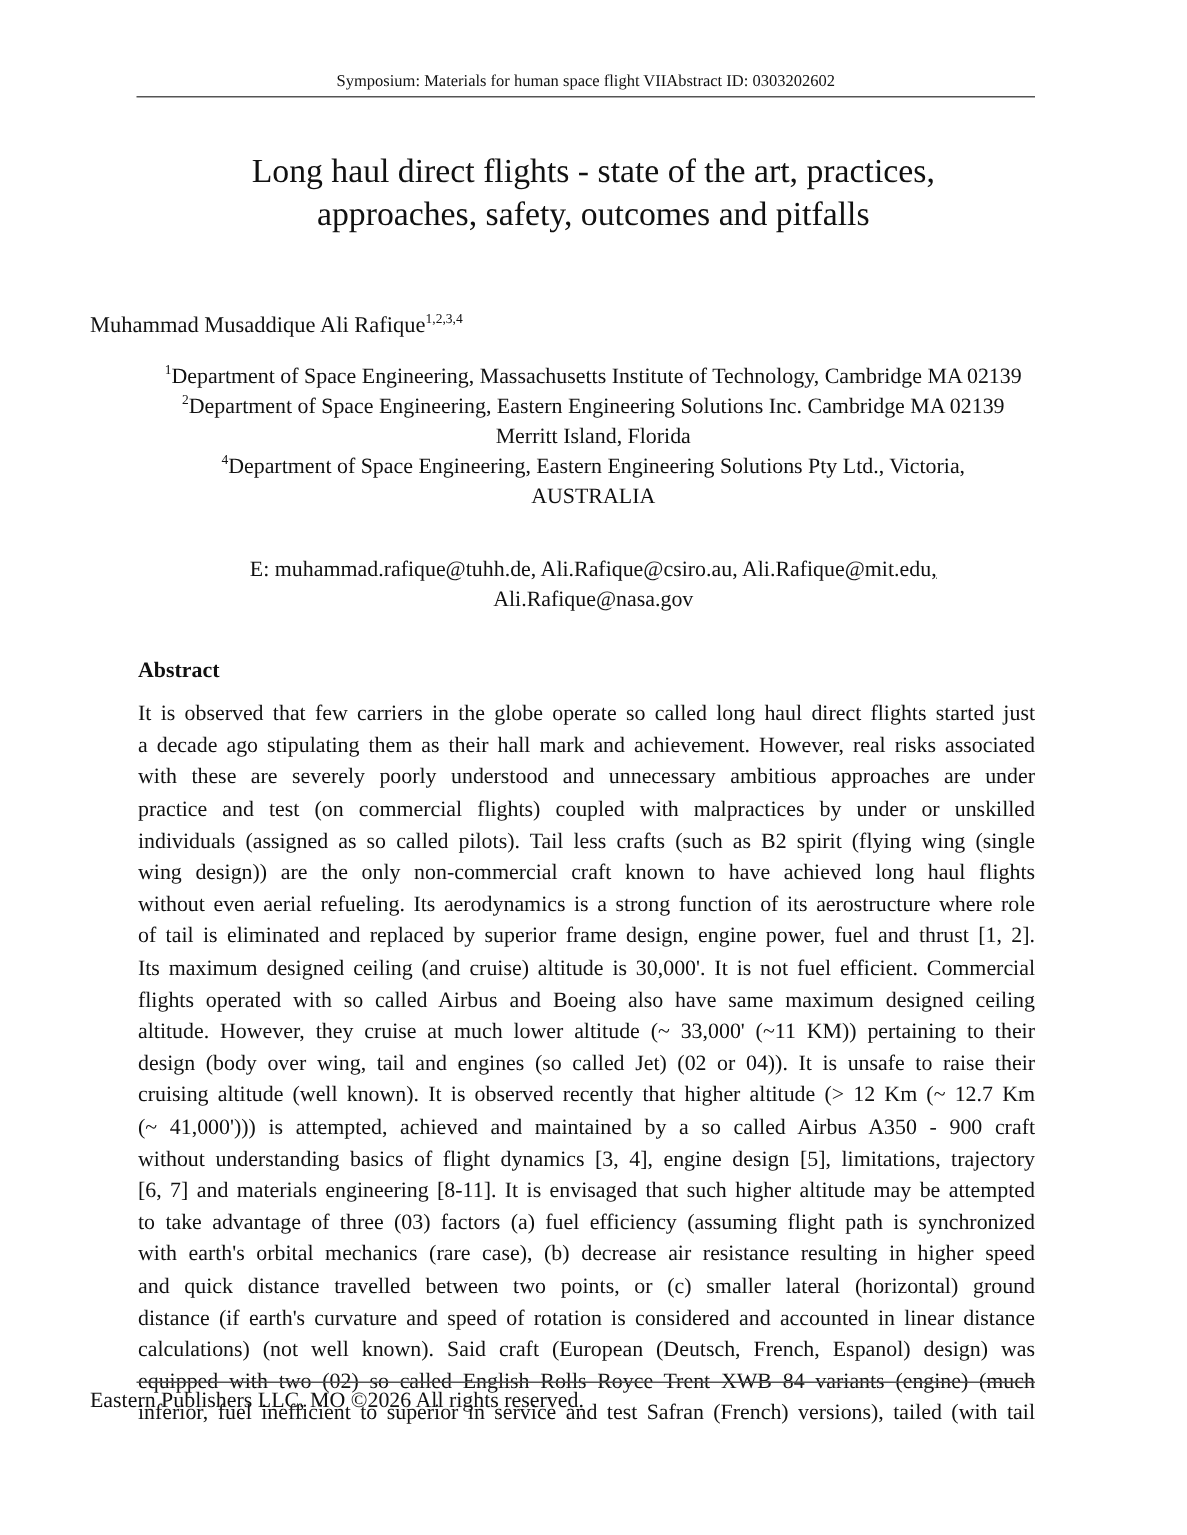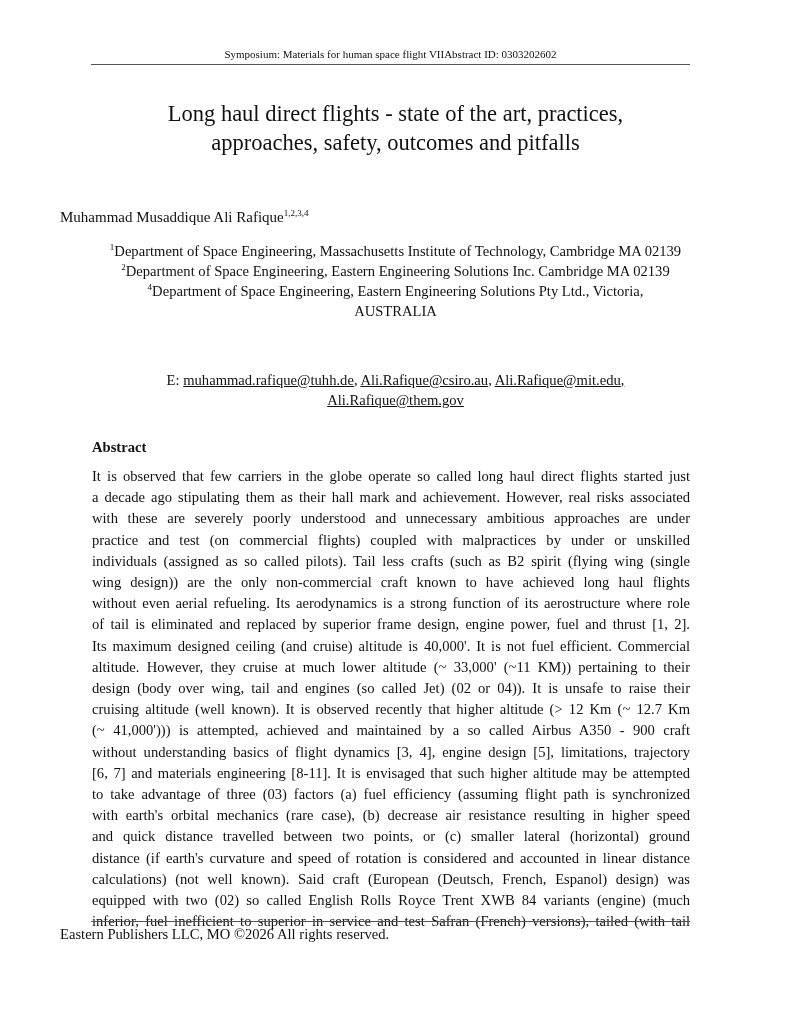--- a/index.html
+++ b/index.html
@@ -24,21 +24,21 @@
     .author sup, .affil sup { font-size: 9px; line-height: 0; vertical-align: 6px; }
     .affils {
       position: absolute; left: 60px; width: 671px; top: 241px;
       text-align: center; font-size: 14.6px; line-height: 20px;
     }
     .affil { display: block; }
     .emails {
       position: absolute; left: 60px; width: 671px; top: 370px;
       text-align: center; font-size: 14.6px; line-height: 20px;
     }
-    .emails a { color: #111; text-decoration: underline; }
+    .emails a { color: #111; }
     .abstract-heading {
       position: absolute; left: 92px; top: 438px;
       font-weight: bold; font-size: 14.6px; line-height: 18px;
     }
     .abstract-body {
       position: absolute; left: 92px; top: 466px; width: 598px;
       font-size: 14.6px; line-height: 21.2px; text-align: justify;
     }
     .abstract-line { display: block; text-align: justify; text-align-last: justify; white-space: nowrap; }
     .footer-rule {
@@ -63,45 +63,47 @@
   <div>approaches, safety, outcomes and pitfalls</div>
 </div>
 
 <div class="author">
   <span>Muhammad Musaddique Ali Rafique</span><sup>1,2,3,4</sup>
 </div>
 
 <div class="affils">
   <span class="affil"><sup>1</sup><span>Department of Space Engineering, Massachusetts Institute of Technology, Cambridge MA 02139</span></span>
   <span class="affil"><sup>2</sup><span>Department of Space Engineering, Eastern Engineering Solutions Inc. Cambridge MA 02139</span></span>
+  <span class="affil">Merritt Island, Florida</span>
   <span class="affil"><sup>4</sup><span>Department of Space Engineering, Eastern Engineering Solutions Pty Ltd., Victoria,</span></span>
   <span class="affil">AUSTRALIA</span>
 </div>
 
 <div class="emails">
   <div>
     <span>E: </span><a>muhammad.rafique@tuhh.de</a>, <a>Ali.Rafique@csiro.au</a>, <a>Ali.Rafique@mit.edu</a><u>,</u>
   </div>
   <div>
-    <a>Ali.Rafique@them.gov</a>
+    <a>Ali.Rafique@nasa.gov</a>
   </div>
 </div>
 
 <div class="abstract-heading">Abstract</div>
 
 <div class="abstract-body" id="abstract-body">
     <span class="abstract-line">It is observed that few carriers in the globe operate so called long haul direct flights started just</span>
     <span class="abstract-line">a decade ago stipulating them as their hall mark and achievement. However, real risks associated</span>
     <span class="abstract-line">with these are severely poorly understood and unnecessary ambitious approaches are under</span>
     <span class="abstract-line">practice and test (on commercial flights) coupled with malpractices by under or unskilled</span>
     <span class="abstract-line">individuals (assigned as so called pilots). Tail less crafts (such as B2 spirit (flying wing (single</span>
     <span class="abstract-line">wing design)) are the only non-commercial craft known to have achieved long haul flights</span>
     <span class="abstract-line">without even aerial refueling. Its aerodynamics is a strong function of its aerostructure where role</span>
     <span class="abstract-line">of tail is eliminated and replaced by superior frame design, engine power, fuel and thrust [1, 2].</span>
-    <span class="abstract-line">Its maximum designed ceiling (and cruise) altitude is 40,000'. It is not fuel efficient. Commercial</span>
+    <span class="abstract-line">Its maximum designed ceiling (and cruise) altitude is 30,000'. It is not fuel efficient. Commercial</span>
+    <span class="abstract-line">flights operated with so called Airbus and Boeing also have same maximum designed ceiling</span>
     <span class="abstract-line">altitude. However, they cruise at much lower altitude (~ 33,000' (~11 KM)) pertaining to their</span>
     <span class="abstract-line">design (body over wing, tail and engines (so called Jet) (02 or 04)). It is unsafe to raise their</span>
     <span class="abstract-line">cruising altitude (well known). It is observed recently that higher altitude (&gt; 12 Km (~ 12.7 Km</span>
     <span class="abstract-line">(~ 41,000'))) is attempted, achieved and maintained by a so called Airbus A350 - 900 craft</span>
     <span class="abstract-line">without understanding basics of flight dynamics [3, 4], engine design [5], limitations, trajectory</span>
     <span class="abstract-line">[6, 7] and materials engineering [8-11]. It is envisaged that such higher altitude may be attempted</span>
     <span class="abstract-line">to take advantage of three (03) factors (a) fuel efficiency (assuming flight path is synchronized</span>
     <span class="abstract-line">with earth's orbital mechanics (rare case), (b) decrease air resistance resulting in higher speed</span>
     <span class="abstract-line">and quick distance travelled between two points, or (c) smaller lateral (horizontal) ground</span>
     <span class="abstract-line">distance (if earth's curvature and speed of rotation is considered and accounted in linear distance</span>

